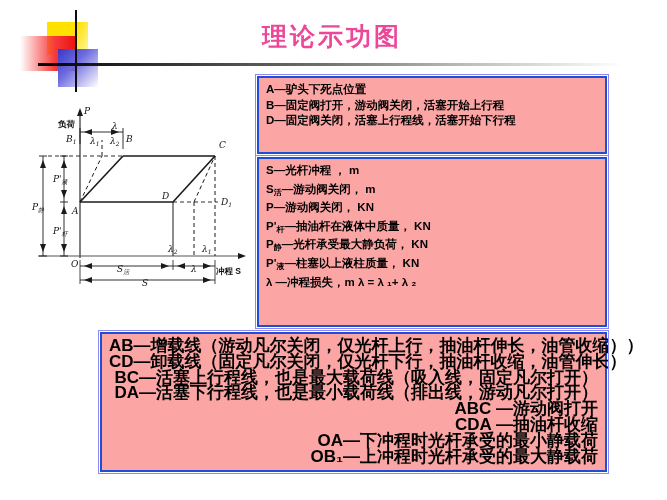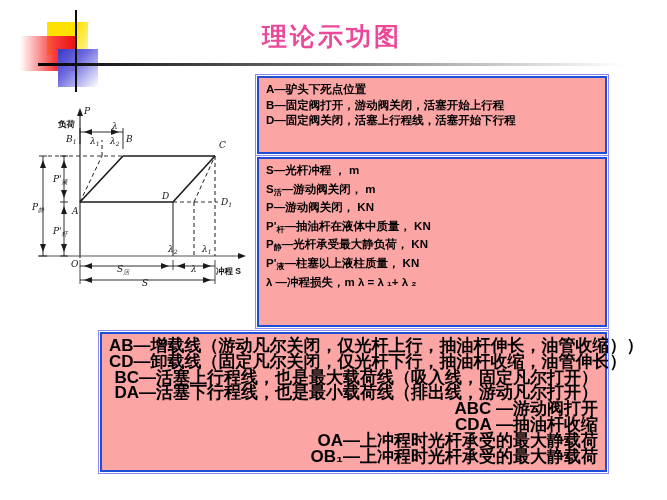--- a/index.html
+++ b/index.html
@@ -224,18 +224,18 @@
   </div>
 
   <div class="box" id="box-bottom">
     <div class="lines">
       <div class="ln">AB—增载线（游动凡尔关闭，仅光杆上行，抽油杆伸长，油管收缩））</div>
       <div class="ln">CD—卸载线（固定凡尔关闭，仅光杆下行，抽油杆收缩，油管伸长）</div>
       <div class="ln">BC—活塞上行程线，也是最大载荷线（吸入线，固定凡尔打开）</div>
       <div class="ln">DA—活塞下行程线，也是最小载荷线（排出线，游动凡尔打开）</div>
       <div class="ln">ABC  —游动阀打开</div>
       <div class="ln">CDA  —抽油杆收缩</div>
-      <div class="ln">OA—上冲程时光杆承受的最大静载荷</div>
+      <div class="ln">OA—下冲程时光杆承受的最小静载荷</div>
       <div class="ln">OB₁—上冲程时光杆承受的最大静载荷</div>
     </div>
   </div>
 
 </div>
 
 </body></html>

